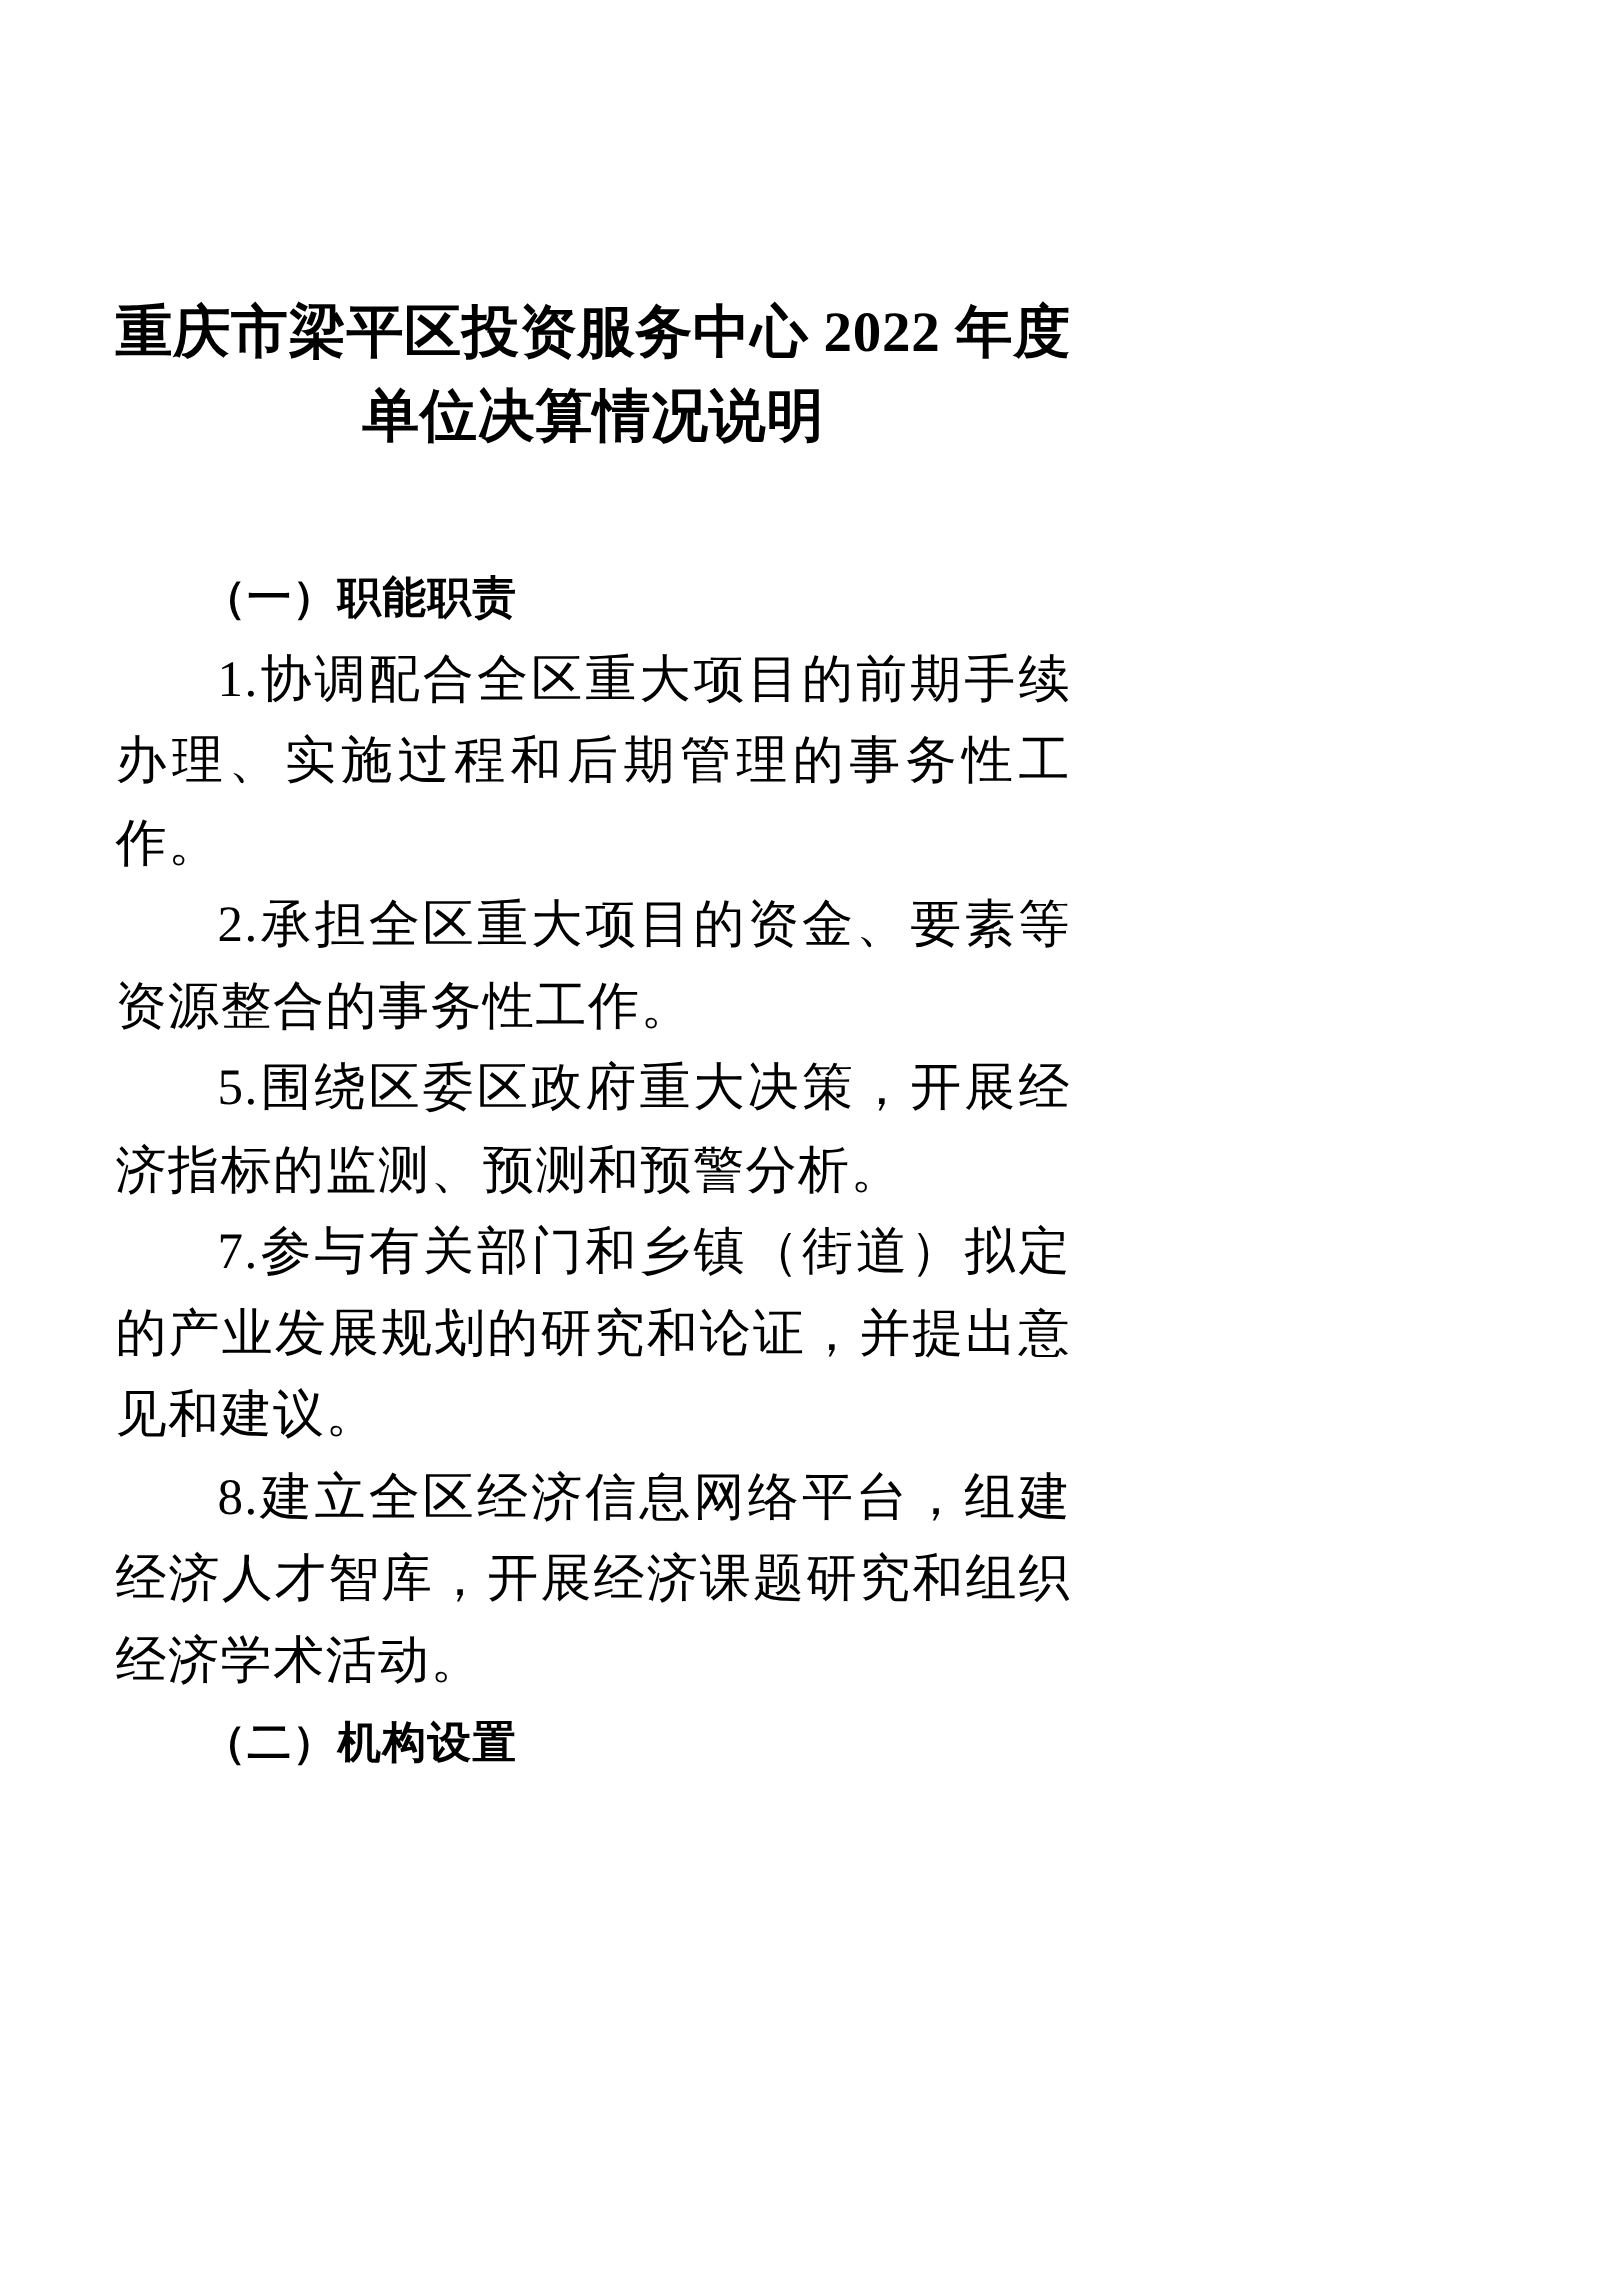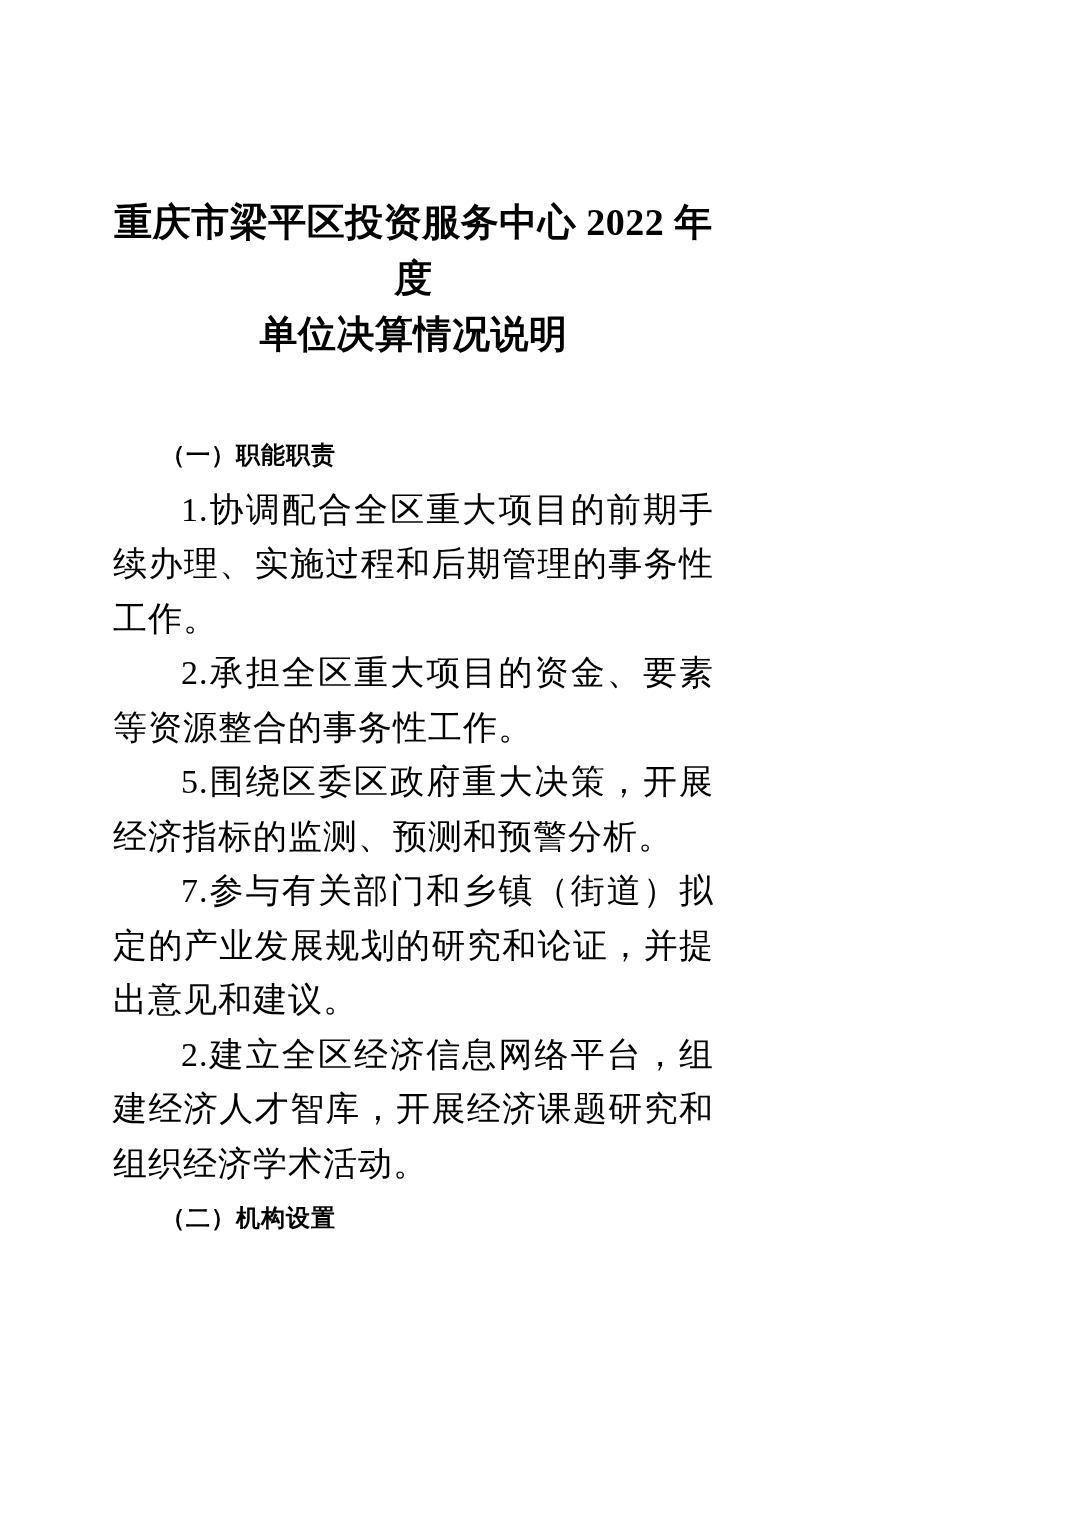--- a/index.html
+++ b/index.html
@@ -6,21 +6,21 @@
     margin: 0;
     padding: 0;
     background: #ffffff;
   }
   .page {
     position: relative;
     width: 854px;
     height: 1520px;
     background: #ffffff;
     box-sizing: border-box;
-    padding: 194px 140px 0 113px;
+    padding: 194px 140px 0 77px;
     color: #000000;
     font-family: "Liberation Serif", serif;
     overflow: hidden;
   }
   .title {
     margin: 0;
     text-align: center;
     font-size: 38px;
     line-height: 56px;
     font-weight: bold;
@@ -40,21 +40,21 @@
     font-family: "Liberation Sans", sans-serif;
     font-weight: bold;
     font-size: 30px;
     line-height: 54.5px;
     text-indent: 2em;
   }
   .h-sub {
     margin: 0;
     font-family: "Liberation Serif", serif;
     font-weight: bold;
-    font-size: 24px;
+    font-size: 29px;
     line-height: 54.5px;
     text-indent: 2em;
     letter-spacing: 1px;
   }
   .para {
     margin: 0;
     font-family: "Liberation Serif", serif;
     font-size: 34px;
     line-height: 54.5px;
     text-indent: 2em;
@@ -82,19 +82,19 @@
 
     <p class="para">2.承担全区重大项目的资金、要素等资源整合的事务性工作。</p>
 
 
 
     <p class="para">5.围绕区委区政府重大决策，开展经济指标的监测、预测和预警分析。</p>
 
 
     <p class="para">7.参与有关部门和乡镇（街道）拟定的产业发展规划的研究和论证，并提出意见和建议。</p>
 
-    <p class="para">2.建立全区经济信息网络平台，组建经济人才智库，开展经济课题研究和组织经济学术活动。</p>
+    <p class="para">8.建立全区经济信息网络平台，组建经济人才智库，开展经济课题研究和组织经济学术活动。</p>
 
     <h3 class="h-sub">（二）机构设置</h3>
 
   </div>
 
 </div>
 
 </body></html>

